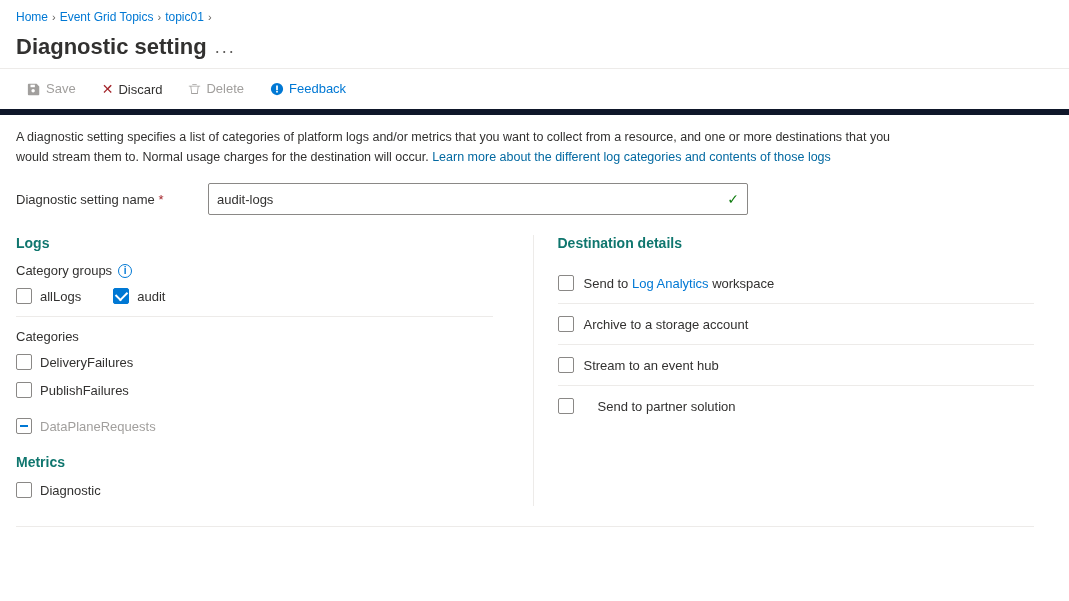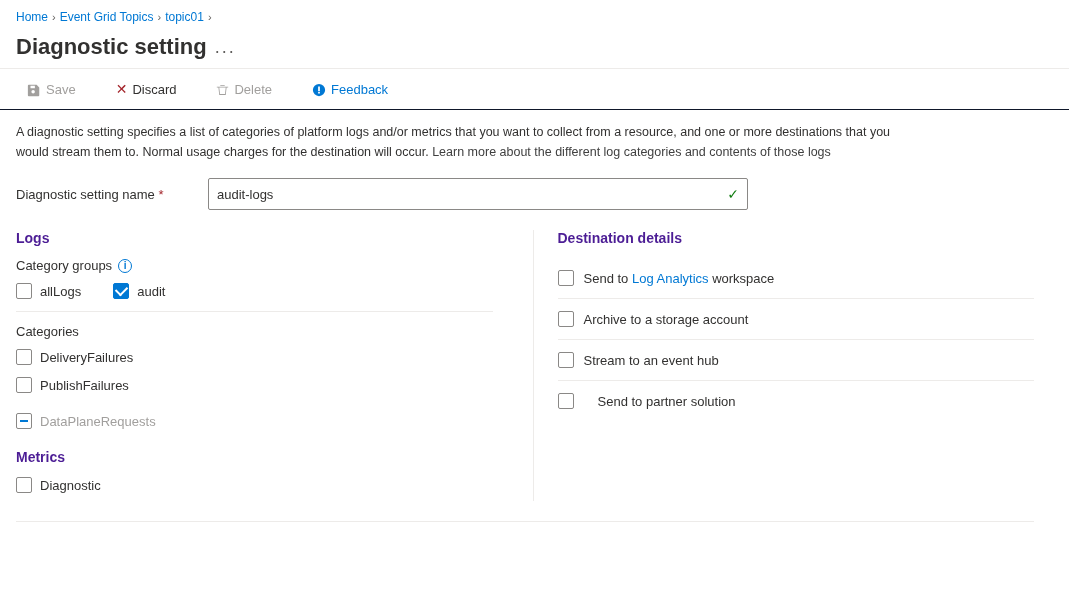--- a/index.html
+++ b/index.html
@@ -46,24 +46,24 @@
     }
 
     .divider-top {
       border: none;
       border-top: 1px solid #edebe9;
       margin: 0 0 0 0;
     }
 
     .toolbar {
       display: flex;
-      align-items: flex-end;
-      gap: 18px;
+      align-items: flex-start;
+      gap: 4px;
       padding: 6px 16px;
-      border-bottom: 1px solid #0f172a;
+      border-bottom: 6px solid #0f172a;
     }
     .toolbar-btn {
       display: flex;
       align-items: center;
       gap: 5px;
       padding: 5px 10px;
       background: none;
       border: 1px solid transparent;
       cursor: pointer;
       font-size: 13px;
@@ -87,21 +87,21 @@
     }
 
     .description {
       font-size: 12.5px;
       color: #323130;
       line-height: 1.6;
       margin-bottom: 16px;
       max-width: 900px;
     }
     .description a {
-      color: #404040;
+      color: #0369a1;
       text-decoration: none;
     }
 
     .field-row {
       display: flex;
       align-items: center;
       gap: 12px;
       margin-bottom: 20px;
     }
     .field-label {
@@ -151,21 +151,21 @@
     .right-col {
       flex: 1;
       min-width: 400px;
       border-left: 1px solid #edebe9;
       padding-left: 24px;
     }
 
     .section-heading {
       font-size: 14px;
       font-weight: 600;
-      color: #4c1d95;
+      color: #0f766e;
       margin-bottom: 12px;
     }
 
     .subsection-label {
       font-size: 13px;
       color: #323130;
       margin-bottom: 10px;
       display: flex;
       align-items: center;
       gap: 6px;

